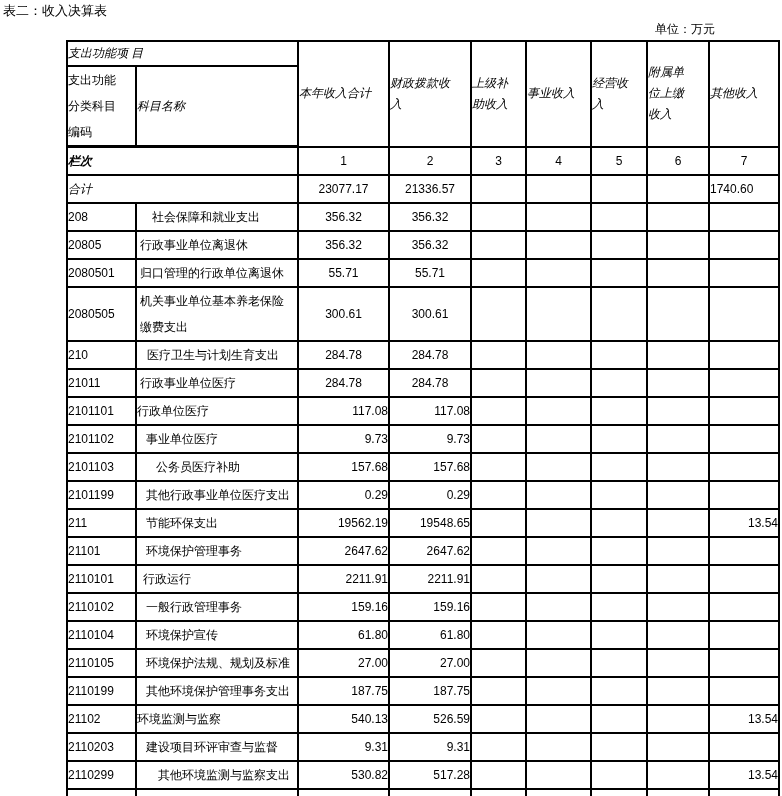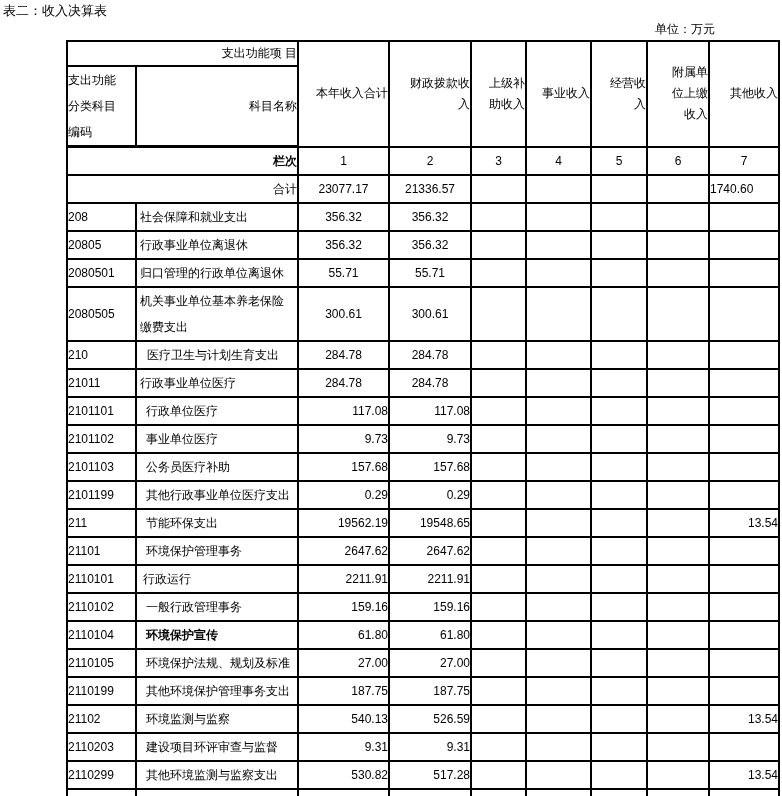--- a/index.html
+++ b/index.html
@@ -48,21 +48,21 @@
     vertical-align: middle;
     word-break: break-all;
   }
   tr.hr1 { height: 25px; }
   tr.hr1 td { line-height: 21px; }
   tr.hr2 { height: 78px; }
   tr.hr2 td { border-bottom-width: 3px; }
   td.hb { border-bottom-width: 3px; }
   tr.lanci { height: 27px; }
   tr.total { height: 26px; }
-  .hc { text-align: right; vertical-align: middle; }
+  .hc { text-align: left; vertical-align: middle; font-style: italic; }
   .pre { white-space: pre-line; }
   .vtop { vertical-align: top; }
   .hleft { text-align: left; padding-left: 7px; }
   .bold { font-weight: bold; }
   .code { text-align: left; padding-left: 5px; }
   .name { text-align: left; white-space: pre-line; }
   .ac { text-align: center; }
   .ar { text-align: right; padding-right: 4px; }
   .al { text-align: left; padding-left: 2px; }
 </style>
@@ -122,21 +122,21 @@
         <td class="ac">23077.17</td>
         <td class="ac">21336.57</td>
         <td class="ac"></td>
         <td class="ac"></td>
         <td class="ac"></td>
         <td class="ac"></td>
         <td class="al">1740.60</td>
       </tr>
     <tr style="height: 26px;">
           <td class="code">208</td>
-          <td class="name" style="padding-left: 3px;">社会保障和就业支出</td>
+          <td class="name" style="padding-left: 15px;">社会保障和就业支出</td>
           <td class="ac">356.32</td>
           <td class="ac">356.32</td>
           <td class="ac"></td>
           <td class="ac"></td>
           <td class="ac"></td>
           <td class="ac"></td>
           <td class="ac"></td>
         </tr>
         <tr style="height: 26px;">
           <td class="code">20805</td>
@@ -189,21 +189,21 @@
           <td class="ac">284.78</td>
           <td class="ac">284.78</td>
           <td class="ac"></td>
           <td class="ac"></td>
           <td class="ac"></td>
           <td class="ac"></td>
           <td class="ac"></td>
         </tr>
         <tr style="height: 26px;">
           <td class="code">2101101</td>
-          <td class="name" style="padding-left: 9px;">行政单位医疗</td>
+          <td class="name" style="">行政单位医疗</td>
           <td class="ar">117.08</td>
           <td class="ar">117.08</td>
           <td class="ar"></td>
           <td class="ar"></td>
           <td class="ar"></td>
           <td class="ar"></td>
           <td class="ar"></td>
         </tr>
         <tr style="height: 26px;">
           <td class="code">2101102</td>
@@ -211,21 +211,21 @@
           <td class="ar">9.73</td>
           <td class="ar">9.73</td>
           <td class="ar"></td>
           <td class="ar"></td>
           <td class="ar"></td>
           <td class="ar"></td>
           <td class="ar"></td>
         </tr>
         <tr style="height: 26px;">
           <td class="code">2101103</td>
-          <td class="name" style="padding-left: 9px;">公务员医疗补助</td>
+          <td class="name" style="padding-left: 19px;">公务员医疗补助</td>
           <td class="ar">157.68</td>
           <td class="ar">157.68</td>
           <td class="ar"></td>
           <td class="ar"></td>
           <td class="ar"></td>
           <td class="ar"></td>
           <td class="ar"></td>
         </tr>
         <tr style="height: 26px;">
           <td class="code">2101199</td>
@@ -277,21 +277,21 @@
           <td class="ar">159.16</td>
           <td class="ar">159.16</td>
           <td class="ar"></td>
           <td class="ar"></td>
           <td class="ar"></td>
           <td class="ar"></td>
           <td class="ar"></td>
         </tr>
         <tr style="height: 26px;">
           <td class="code">2110104</td>
-          <td class="name" style="padding-left: 9px; font-weight: bold;">环境保护宣传</td>
+          <td class="name" style="padding-left: 9px;">环境保护宣传</td>
           <td class="ar">61.80</td>
           <td class="ar">61.80</td>
           <td class="ar"></td>
           <td class="ar"></td>
           <td class="ar"></td>
           <td class="ar"></td>
           <td class="ar"></td>
         </tr>
         <tr style="height: 26px;">
           <td class="code">2110105</td>
@@ -310,21 +310,21 @@
           <td class="ar">187.75</td>
           <td class="ar">187.75</td>
           <td class="ar"></td>
           <td class="ar"></td>
           <td class="ar"></td>
           <td class="ar"></td>
           <td class="ar"></td>
         </tr>
         <tr style="height: 26px;">
           <td class="code">21102</td>
-          <td class="name" style="padding-left: 9px;">环境监测与监察</td>
+          <td class="name" style="">环境监测与监察</td>
           <td class="ar">540.13</td>
           <td class="ar">526.59</td>
           <td class="ar"></td>
           <td class="ar"></td>
           <td class="ar"></td>
           <td class="ar"></td>
           <td class="ar">13.54</td>
         </tr>
         <tr style="height: 26px;">
           <td class="code">2110203</td>
@@ -332,21 +332,21 @@
           <td class="ar">9.31</td>
           <td class="ar">9.31</td>
           <td class="ar"></td>
           <td class="ar"></td>
           <td class="ar"></td>
           <td class="ar"></td>
           <td class="ar"></td>
         </tr>
         <tr style="height: 26px;">
           <td class="code">2110299</td>
-          <td class="name" style="padding-left: 9px;">其他环境监测与监察支出</td>
+          <td class="name" style="padding-left: 21px;">其他环境监测与监察支出</td>
           <td class="ar">530.82</td>
           <td class="ar">517.28</td>
           <td class="ar"></td>
           <td class="ar"></td>
           <td class="ar"></td>
           <td class="ar"></td>
           <td class="ar">13.54</td>
         </tr>
         <tr style="height: 26px;">
           <td class="code">21103</td>

